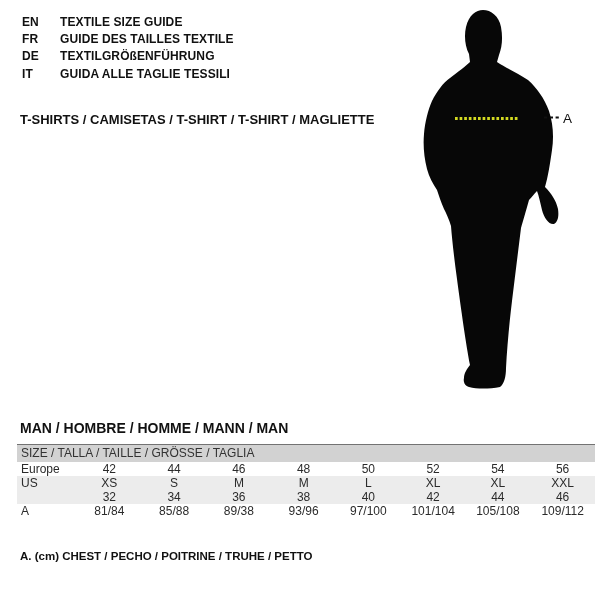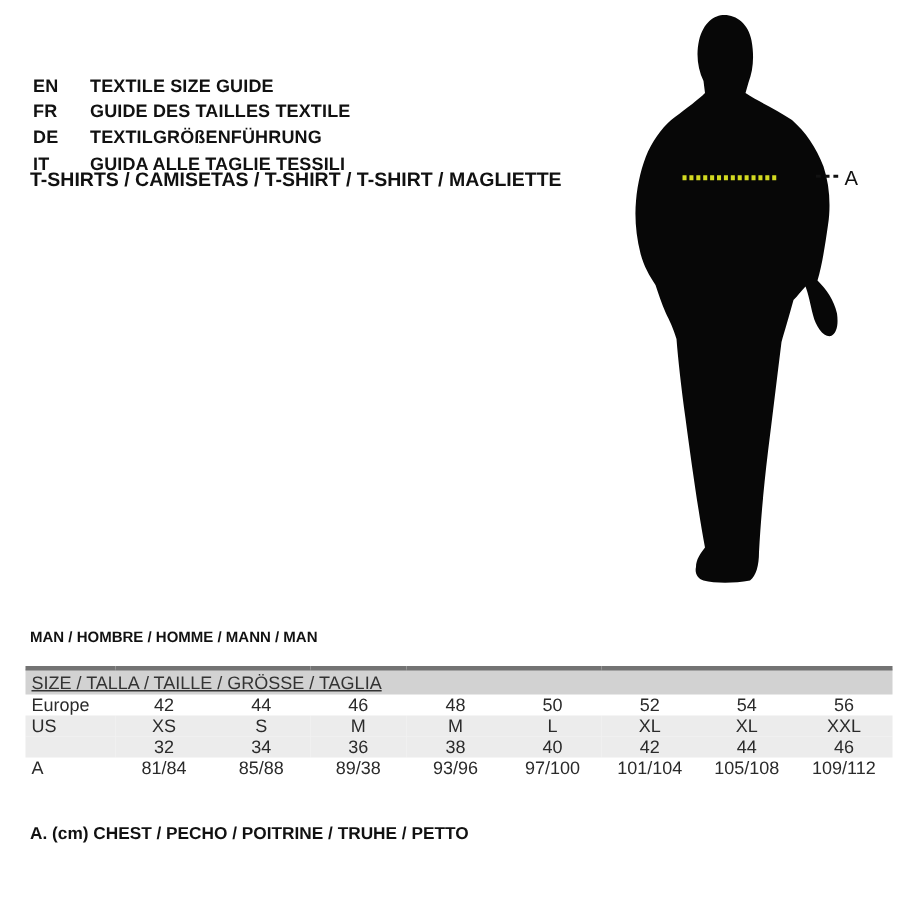--- a/index.html
+++ b/index.html
@@ -7,21 +7,21 @@
   body {
     position: relative;
     font-family: "Liberation Sans", sans-serif;
     color: #111;
     overflow: hidden;
   }
 
   
   .lang-block {
     position: absolute;
-    top: 13px; left: 22px; margin-top: 35px;
+    top: 13px; left: 22px;
   }
   .lang-row {
     display: flex;
     height: 17.4px;
     align-items: center;
     font-size: 12px;
     font-weight: bold;
     letter-spacing: 0.1px;
   }
   .lang-code { width: 38px; }
@@ -47,21 +47,21 @@
   .measure-a-text {
     font-family: "Liberation Sans", sans-serif;
     font-size: 13.5px;
     fill: #111;
   }
 
   
   .section-title {
     position: absolute;
     top: 420px; left: 20px;
-    font-size: 10px;
+    font-size: 14px;
     font-weight: bold;
     white-space: nowrap;
   }
 
   
   .table-wrap {
     position: absolute;
     top: 444px; left: 17px;
     width: 578px;
   }
@@ -79,26 +79,25 @@
     text-align: center;
     vertical-align: middle;
     white-space: nowrap;
   }
   table.size-table td.row-label {
     text-align: left;
     padding-left: 4px;
   }
   tr.table-head td {
     background: #d2d2d2;
-    border-top: 3px solid #737373;
+    border-top: 1px solid #737373;
     text-align: left;
     padding-left: 4px;
     height: 17px;
     color: #333;
-    text-decoration: underline;
   }
   tr.shaded td { background: #ececec; }
 
   
   .footnote {
     position: absolute;
     top: 550px; left: 20px;
     font-size: 11.5px;
     font-weight: bold;
     white-space: nowrap;

